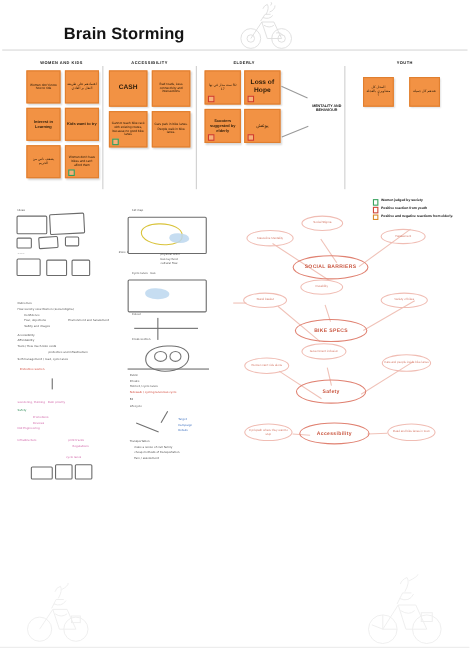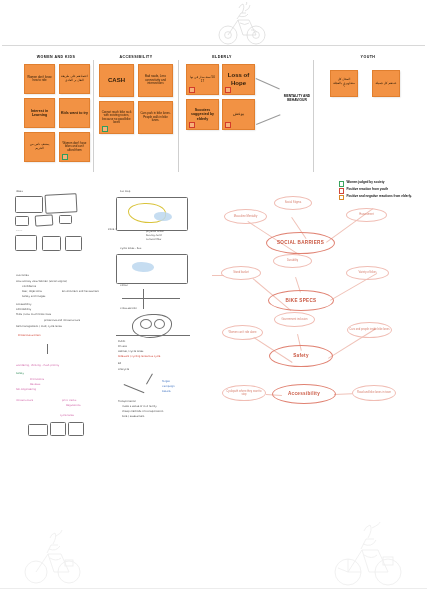--- a/index.html
+++ b/index.html
@@ -72,20 +72,21 @@
   .htxt.blue{color:#3b6fbf;}
   .blob{position:absolute;border:.9px solid #6f6f6f;border-radius:50% 40% 55% 45%;}
   .scribble{position:absolute;border-radius:50%;border:.8px solid #777;}
   .fillblue{position:absolute;background:#bcd7ef;border-radius:40% 55% 45% 50%;opacity:.85;}
   .fillyel{position:absolute;border:.9px solid #d9c33a;border-radius:45% 55% 40% 60%;}
 </style>
 </head>
 <body>
 
 <div id="header">
+  <div id="page-title">Brain Storming</div>
   <svg id="bike-header" class="bike-deco" viewBox="0 0 52 44">
     <g fill="none" stroke="#8d8d8d" stroke-width="0.8">
       <circle cx="13" cy="33" r="9"></circle>
         <circle cx="41" cy="33" r="9"></circle>
       <path d="M13 33 L23 18 L34 18 L41 33 M23 18 L28 33 L41 33 M22 17 L26 11 L31 11"></path>
       <path d="M27 11 q3 -6 1 -9 q-3 1 -4 4"></path>
       <path d="M30 9 q5 -2 5 -6 M31 3 q2 -3 0 -3"></path>
       <path d="M24 14 q6 2 9 -2 M25 21 q5 3 9 0"></path>
       <circle cx="13" cy="33" r="3.4"></circle>
         <circle cx="41" cy="33" r="3.4"></circle>

